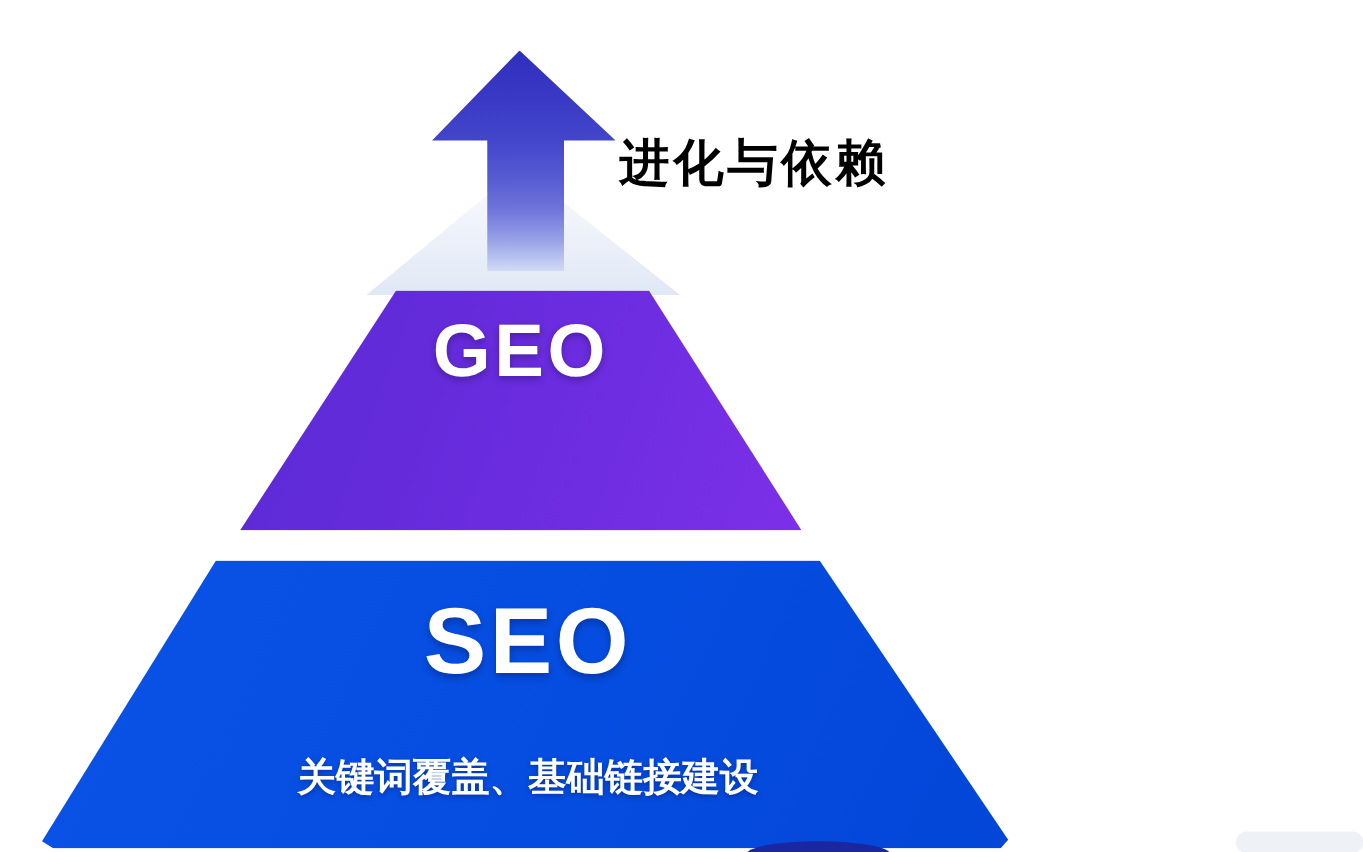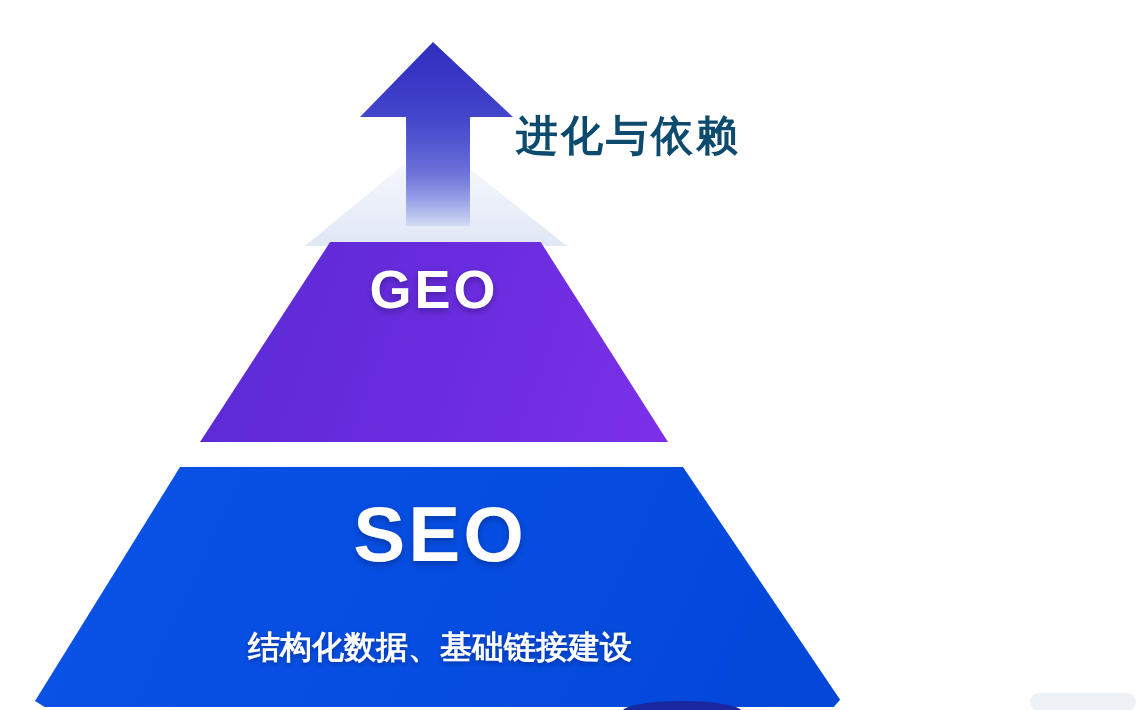--- a/index.html
+++ b/index.html
@@ -41,42 +41,42 @@
       #b9c2ee 94%, #d3dcf5 100%);
   }
 
   .arrow-label {
     position: absolute;
     left: 516px;
     top: 108px;
     font-size: 42px;
     font-weight: 800;
     letter-spacing: 3px;
-    color: #0c4a6e;
+    color: #000000;
     white-space: nowrap;
     font-family: Liberation Mono, monospace;
   }
 
   .tier {
     position: absolute;
     text-align: center;
     color: #ffffff;
   }
 
   .tier-geo {
     left: 200px;
     top: 242px;
     width: 468px;
     height: 200px;
     clip-path: polygon(27.8% 0%, 72.8% 0%, 100% 100%, 0% 100%);
     background: linear-gradient(110deg, #5a2ad4 0%, #6b2cdf 55%, #7c30e8 100%);
   }
   .tier-geo .tier-title {
     margin: 20px 0 0 0;
-    font-size: 54px;
+    font-size: 62px;
     font-weight: 800;
     letter-spacing: 3px;
     line-height: 1.0;
     text-shadow: 0 3px 6px rgba(10,0,40,0.30);
   }
   .tier-geo .tier-desc {
     margin: 12px 0 0 0;
     font-size: 28px;
     font-weight: 700;
     line-height: 37px;
@@ -141,20 +141,20 @@
   <div class="arrow-label">进化与依赖</div>
 
   <section class="tier tier-geo">
     <h2 class="tier-title">GEO</h2>
   </section>
 
   <section class="tier tier-seo">
     <h2 class="tier-title">SEO</h2>
     <p class="tier-desc">
       <br>
-      <span>结构化数据、基础链接建设</span>
+      <span>关键词覆盖、基础链接建设</span>
     </p>
   </section>
 
   <div class="bottom-blob"></div>
   <div class="bottom-right-smudge"></div>
 
 </div>
 
 </body></html>

